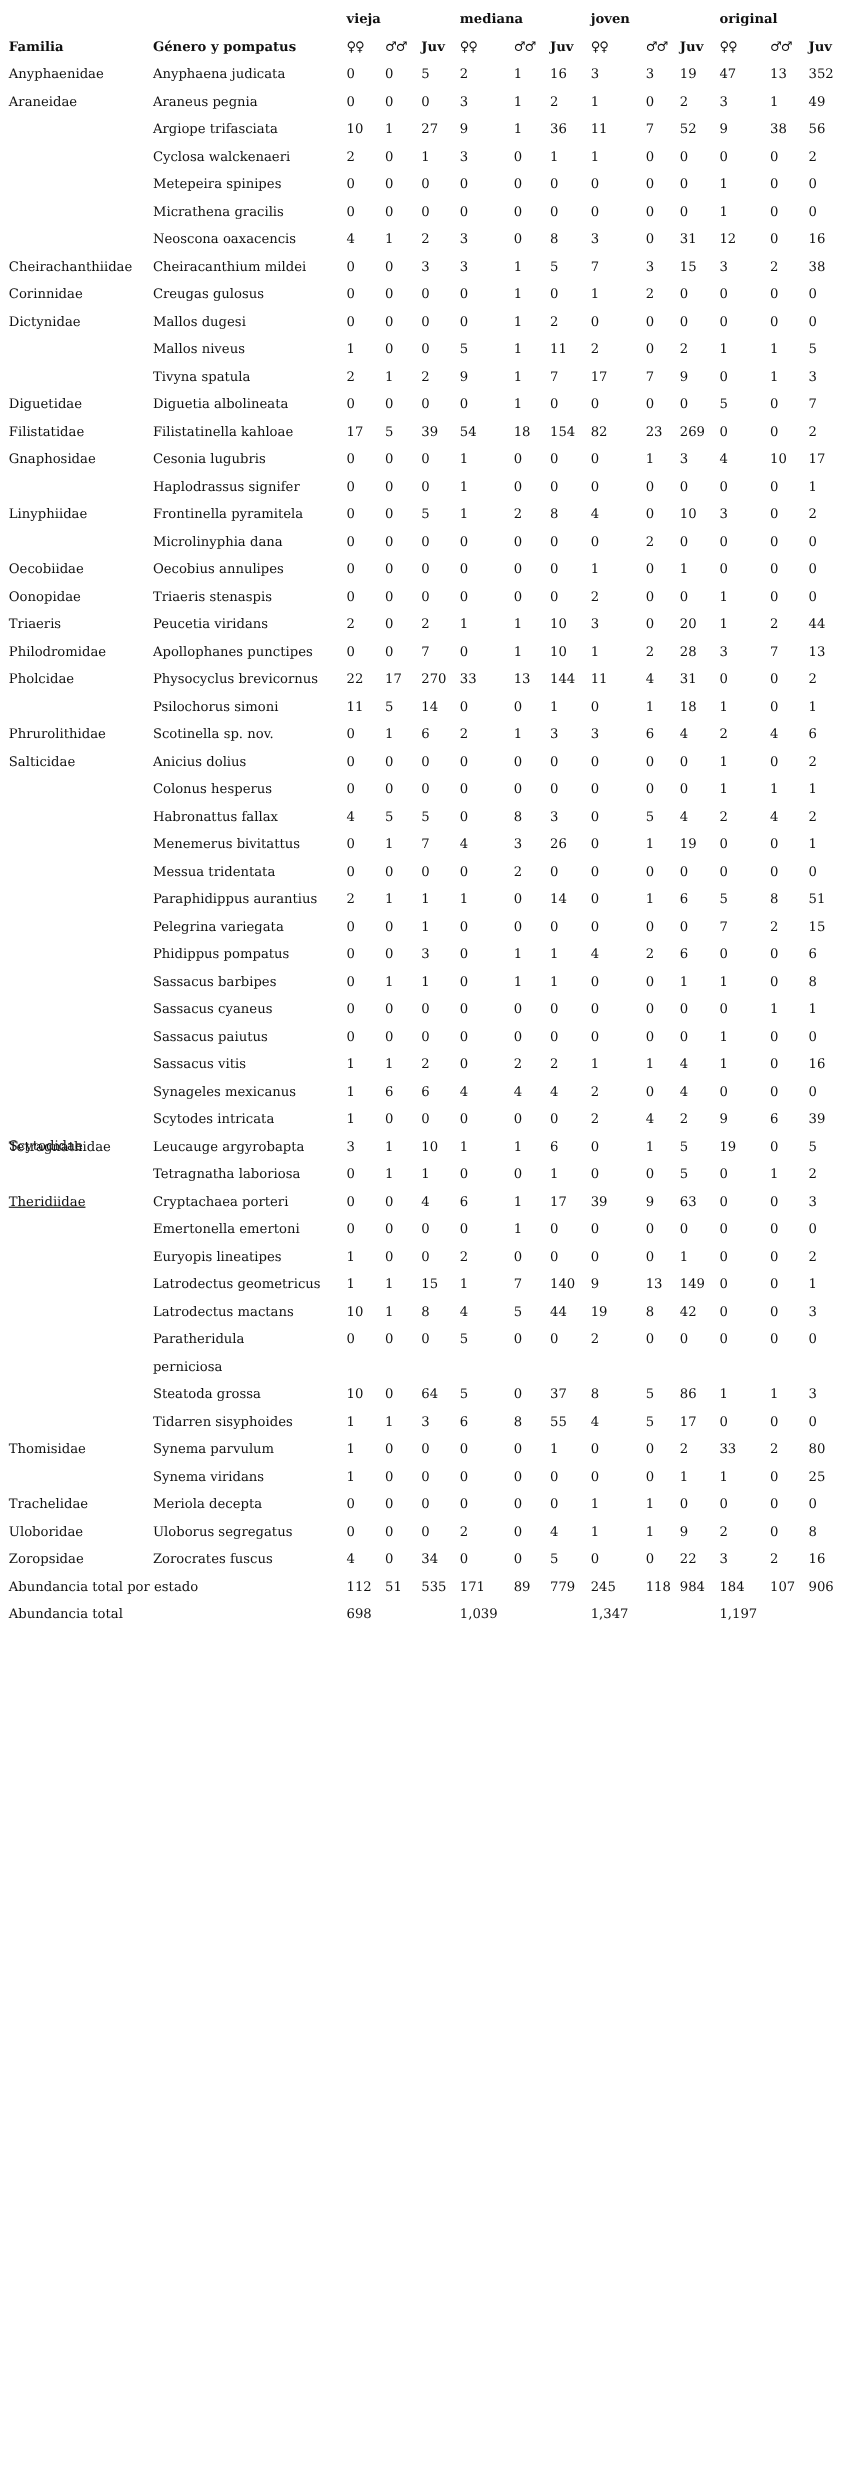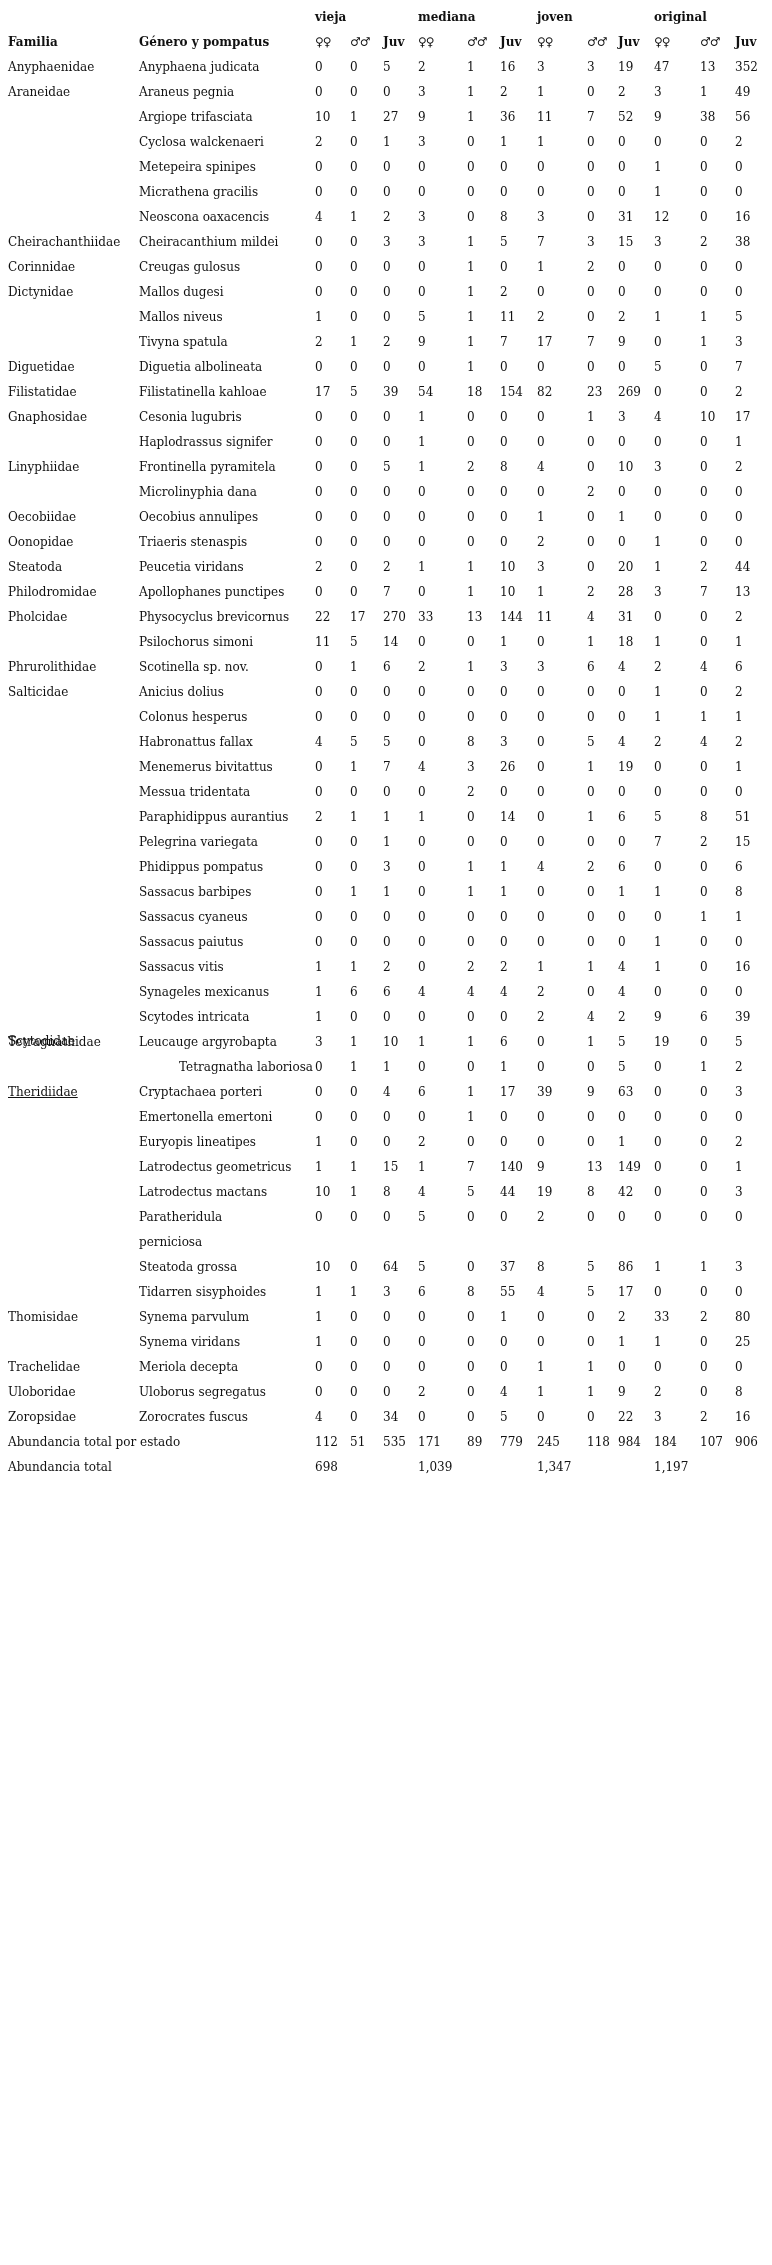--- a/index.html
+++ b/index.html
@@ -336,21 +336,21 @@
       <div class="cell c3" style="top: 534px;">0</div>
       <div class="cell c4" style="top: 534px;">0</div>
       <div class="cell c5" style="top: 534px;">0</div>
       <div class="cell c6" style="top: 534px;">2</div>
       <div class="cell c7" style="top: 534px;">0</div>
       <div class="cell c8" style="top: 534px;">0</div>
       <div class="cell c9" style="top: 534px;">1</div>
       <div class="cell c10" style="top: 534px;">0</div>
       <div class="cell c11" style="top: 534px;">0</div>
       <div></div>
-      <div class="cell fam" style="top: 559px;">Steatoda</div>
+      <div class="cell fam" style="top: 559px;">Triaeris</div>
       <div class="cell sp" style="top: 559px;">Peucetia viridans</div>
       <div class="cell c0" style="top: 559px;">2</div>
       <div class="cell c1" style="top: 559px;">0</div>
       <div class="cell c2" style="top: 559px;">2</div>
       <div class="cell c3" style="top: 559px;">1</div>
       <div class="cell c4" style="top: 559px;">1</div>
       <div class="cell c5" style="top: 559px;">10</div>
       <div class="cell c6" style="top: 559px;">3</div>
       <div class="cell c7" style="top: 559px;">0</div>
       <div class="cell c8" style="top: 559px;">20</div>
@@ -637,21 +637,21 @@
       <div class="cell c4" style="top: 1034px;">1</div>
       <div class="cell c5" style="top: 1034px;">6</div>
       <div class="cell c6" style="top: 1034px;">0</div>
       <div class="cell c7" style="top: 1034px;">1</div>
       <div class="cell c8" style="top: 1034px;">5</div>
       <div class="cell c9" style="top: 1034px;">19</div>
       <div class="cell c10" style="top: 1034px;">0</div>
       <div class="cell c11" style="top: 1034px;">5</div>
       <div></div>
       <div class="cell fam" style="top: 1059px;"></div>
-      <div class="cell sp" style="top: 1059px; margin-left: 40px;">Tetragnatha laboriosa</div>
+      <div class="cell sp" style="top: 1059px;">Tetragnatha laboriosa</div>
       <div class="cell c0" style="top: 1059px;">0</div>
       <div class="cell c1" style="top: 1059px;">1</div>
       <div class="cell c2" style="top: 1059px;">1</div>
       <div class="cell c3" style="top: 1059px;">0</div>
       <div class="cell c4" style="top: 1059px;">0</div>
       <div class="cell c5" style="top: 1059px;">1</div>
       <div class="cell c6" style="top: 1059px;">0</div>
       <div class="cell c7" style="top: 1059px;">0</div>
       <div class="cell c8" style="top: 1059px;">5</div>
       <div class="cell c9" style="top: 1059px;">0</div>

